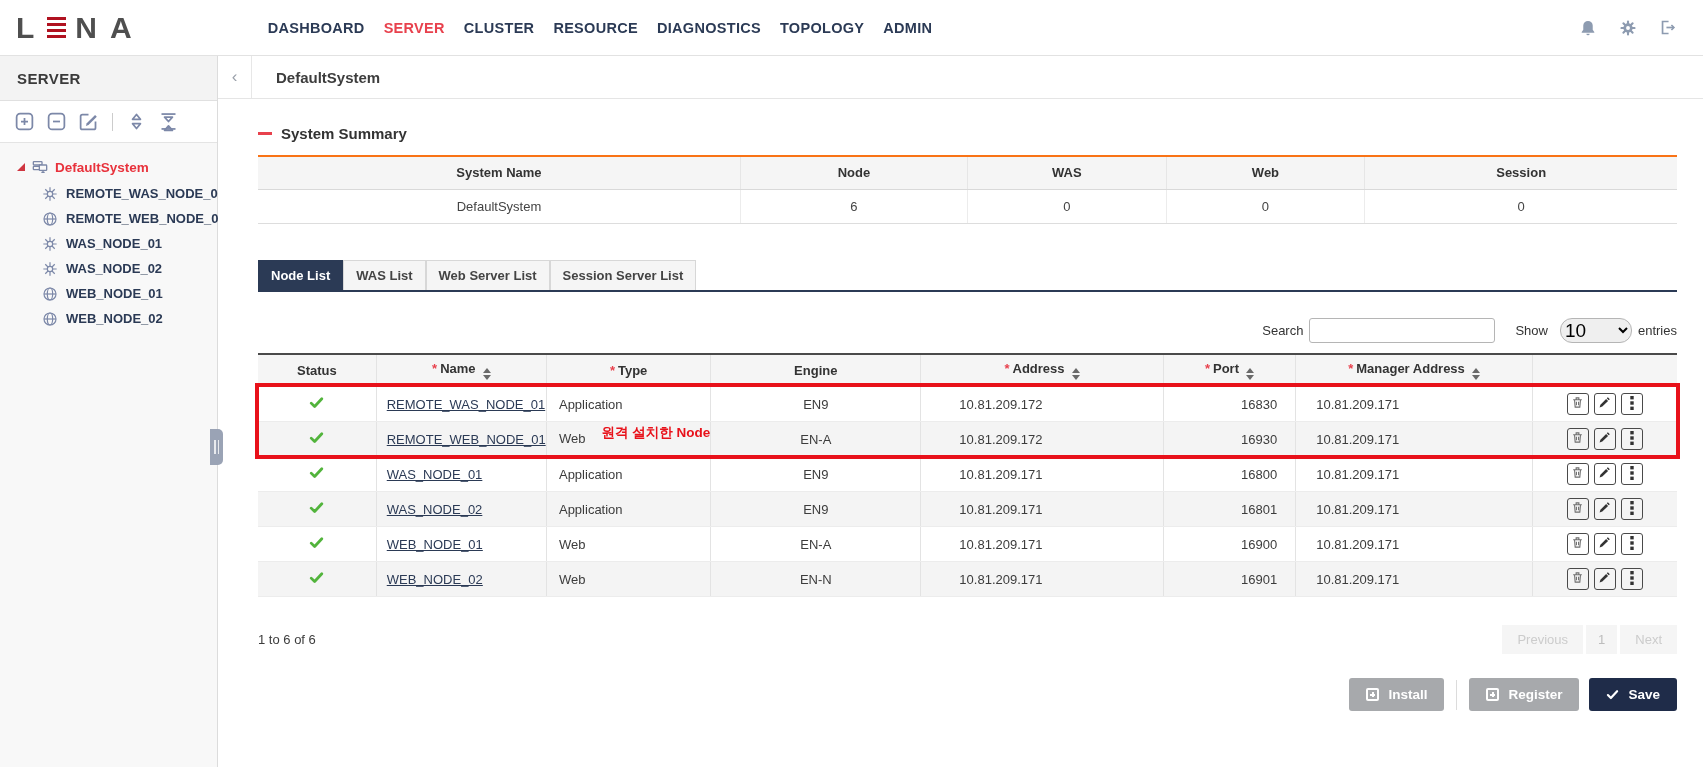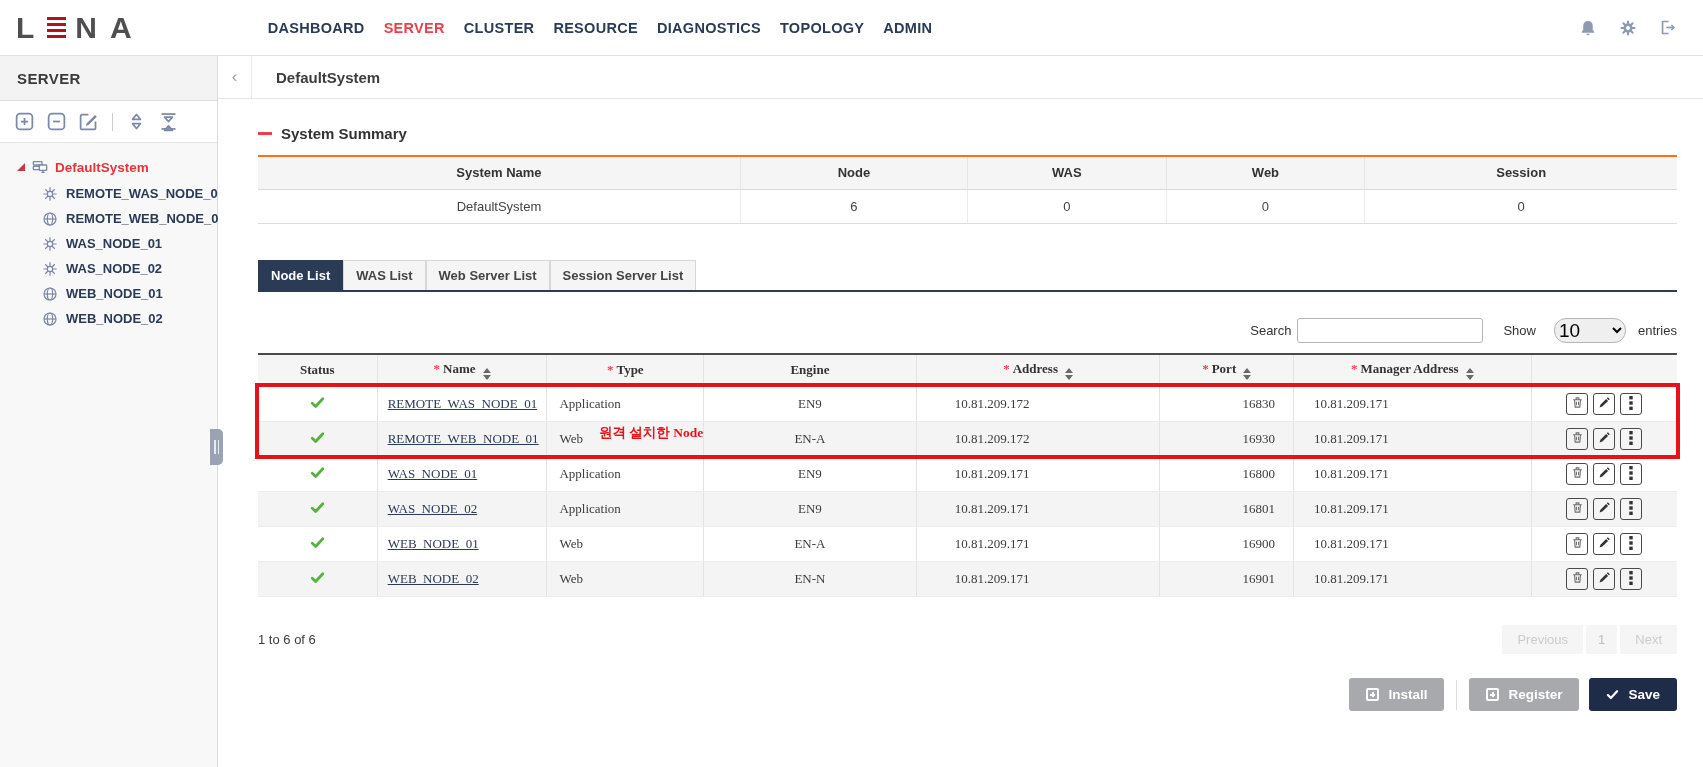--- a/index.html
+++ b/index.html
@@ -66,24 +66,24 @@
   .tab { height:30px; line-height:29px; padding:0 12px; font-size:13px; font-weight:bold;
     color:#444; background:#f5f5f5; border:1px solid #d7d7d7; border-bottom:none;
     cursor:pointer; }
   .tab.active { background:#2b3a55; border-color:#2b3a55; color:#fff; }
 
   .controls { margin-top:26px; display:flex; justify-content:flex-end; align-items:center;
     font-size:13px; color:#333; }
   .controls label { margin-right:6px; }
   .search-input { width:186px; height:25px; border:1px solid #b5b5b5; border-radius:3px;
     padding:0 6px; font-size:13px; outline:none; }
-  .show-group { margin-left:20px; display:flex; align-items:center; gap:12px; }
+  .show-group { margin-left:20px; display:flex; align-items:center; gap:6px; }
   .show-select { width:72px; height:25px; border:1px solid #b5b5b5; border-radius:12px; font-size:19px; }
 
-  .table-wrap { margin-top:10px; position:relative;font-family:Liberation Serif, serif; }
+  .table-wrap { margin-top:10px; position:relative; }
   .node-table { border-top:2px solid #4a4a4a; border-bottom:1px solid #9b9b9b; }
   .node-table th { background:#f5f5f5; height:33px; font-size:13px; color:#333;
     border-bottom:1px solid #cfcfcf; border-left:1px solid #e3e3e3; text-align:center;
     font-weight:bold; white-space:nowrap; }
   .node-table th:first-child { border-left:none; }
   .node-table td { height:35px; font-size:13px; color:#3c3c3c;
     border-left:1px solid #e3e3e3; border-bottom:1px solid #ececec; white-space:nowrap; }
   .node-table td:first-child { border-left:none; }
   .node-table tbody tr:nth-child(even) { background:#f4f4f4; }
   .req { color:#e8414d; font-weight:bold; margin-right:3px; }

